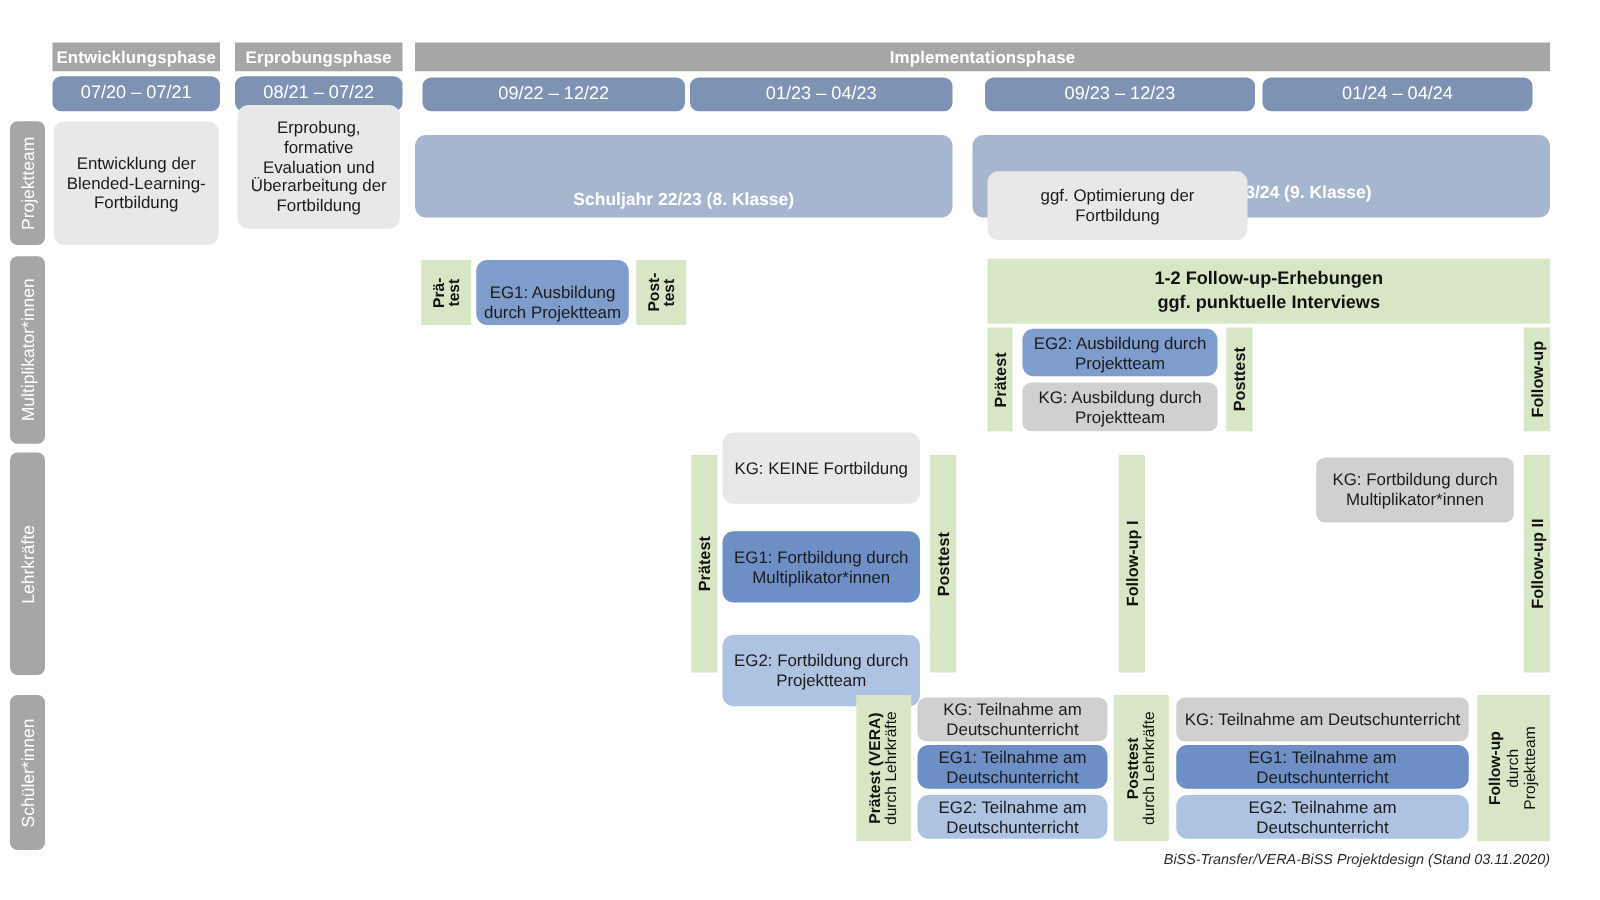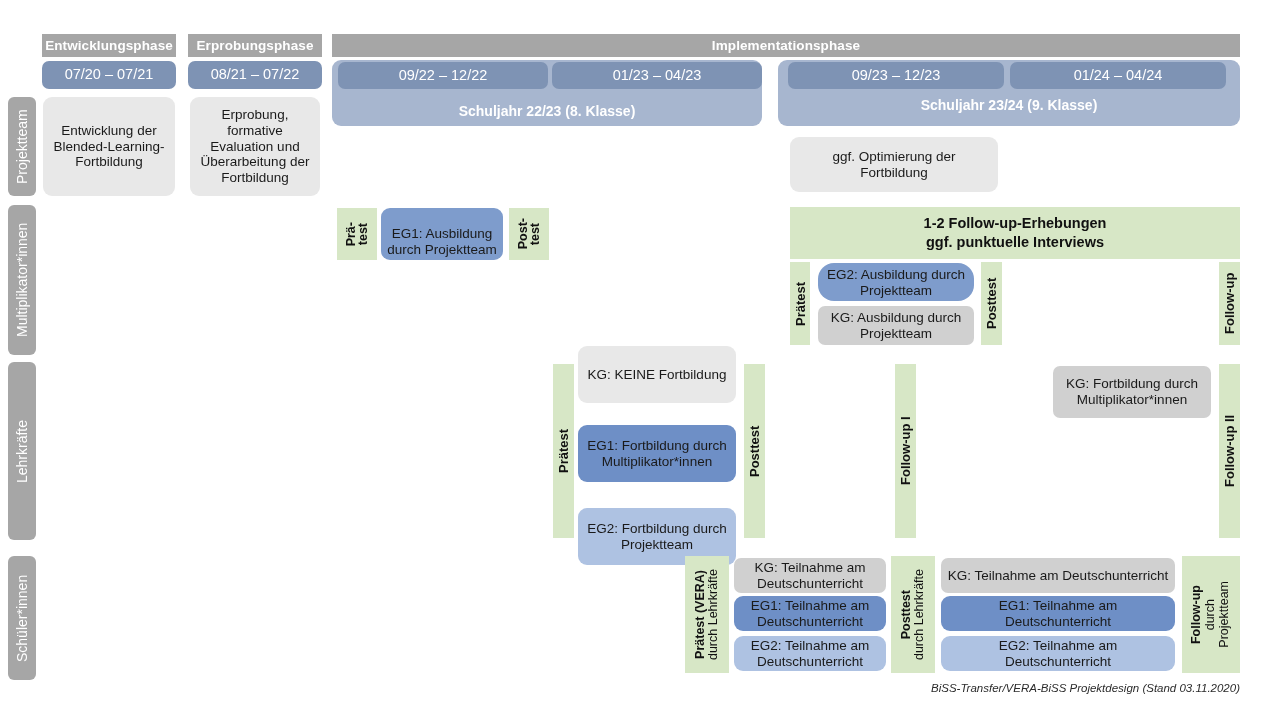--- a/index.html
+++ b/index.html
@@ -48,20 +48,21 @@
     font-size: 14.5px;
   }
 
   
   .year-band {
     background: #a7b6cf;
     color: #ffffff;
     font-weight: bold;
     font-size: 14px;
     border-radius: 9px;
+    margin-top: 48px;
   }
 
   
   .role-tab {
     background: #a6a6a6;
     color: #ffffff;
     border-radius: 6px;
     font-size: 14px;
     writing-mode: vertical-rl;
     transform: rotate(180deg);
@@ -208,21 +209,21 @@
   <div class="abs role-tab" style="left:8px; top:362px; width:28px; height:178px;">
     <span>Lehrkräfte</span>
   </div>
   <div class="abs role-tab" style="left:8px; top:556px; width:28px; height:124px;">
     <span>Schüler*innen</span>
   </div>
 
   <div class="abs box-gray ctr" style="left:43px; top:97px; width:132px; height:99px; padding:4px 8px;">
     <span>Entwicklung der Blended-Learning-Fortbildung</span>
   </div>
-  <div class="abs box-gray ctr" style="left:190px; top:97px; width:130px; height:99px; padding:4px 8px;">
+  <div class="abs box-gray ctr" style="left:190px; top:84px; width:130px; height:99px; padding:4px 8px;">
     <span>Erprobung, formative Evaluation und Überarbeitung der Fortbildung</span>
   </div>
   <div class="abs box-gray ctr" style="left:790px; top:137px; width:208px; height:55px; padding:4px 10px;">
     <span>ggf. Optimierung der Fortbildung</span>
   </div>
 
   <div class="abs green green-pair" style="left:337px; top:208px; width:40px; height:52px;">
     <span class="gv-main">Prä-</span>
     <span class="gv-main">test</span>
   </div>
@@ -242,21 +243,21 @@
   <div class="abs green green-v" style="left:790px; top:262px; width:20px; height:83px;">
     <span>Prätest</span>
   </div>
   <div class="abs green green-v" style="left:981px; top:262px; width:21px; height:83px;">
     <span>Posttest</span>
   </div>
   <div class="abs green green-v" style="left:1219px; top:262px; width:21px; height:83px;">
     <span>Follow-up</span>
   </div>
 
-  <div class="abs box-blue-dark ctr" style="left:818px; top:263px; width:156px; height:38px; padding:2px 6px;border-radius:16px;">
+  <div class="abs box-blue-dark ctr" style="left:818px; top:263px; width:156px; height:38px; padding:2px 6px;">
     <span>EG2: Ausbildung durch Projektteam</span>
   </div>
   <div class="abs box-gray-2 ctr" style="left:818px; top:306px; width:156px; height:39px; padding:2px 6px;">
     <span>KG: Ausbildung durch Projektteam</span>
   </div>
 
   <div class="abs green green-v" style="left:553px; top:364px; width:21px; height:174px;">
     <span>Prätest</span>
   </div>
   <div class="abs green green-v" style="left:744px; top:364px; width:21px; height:174px;">

